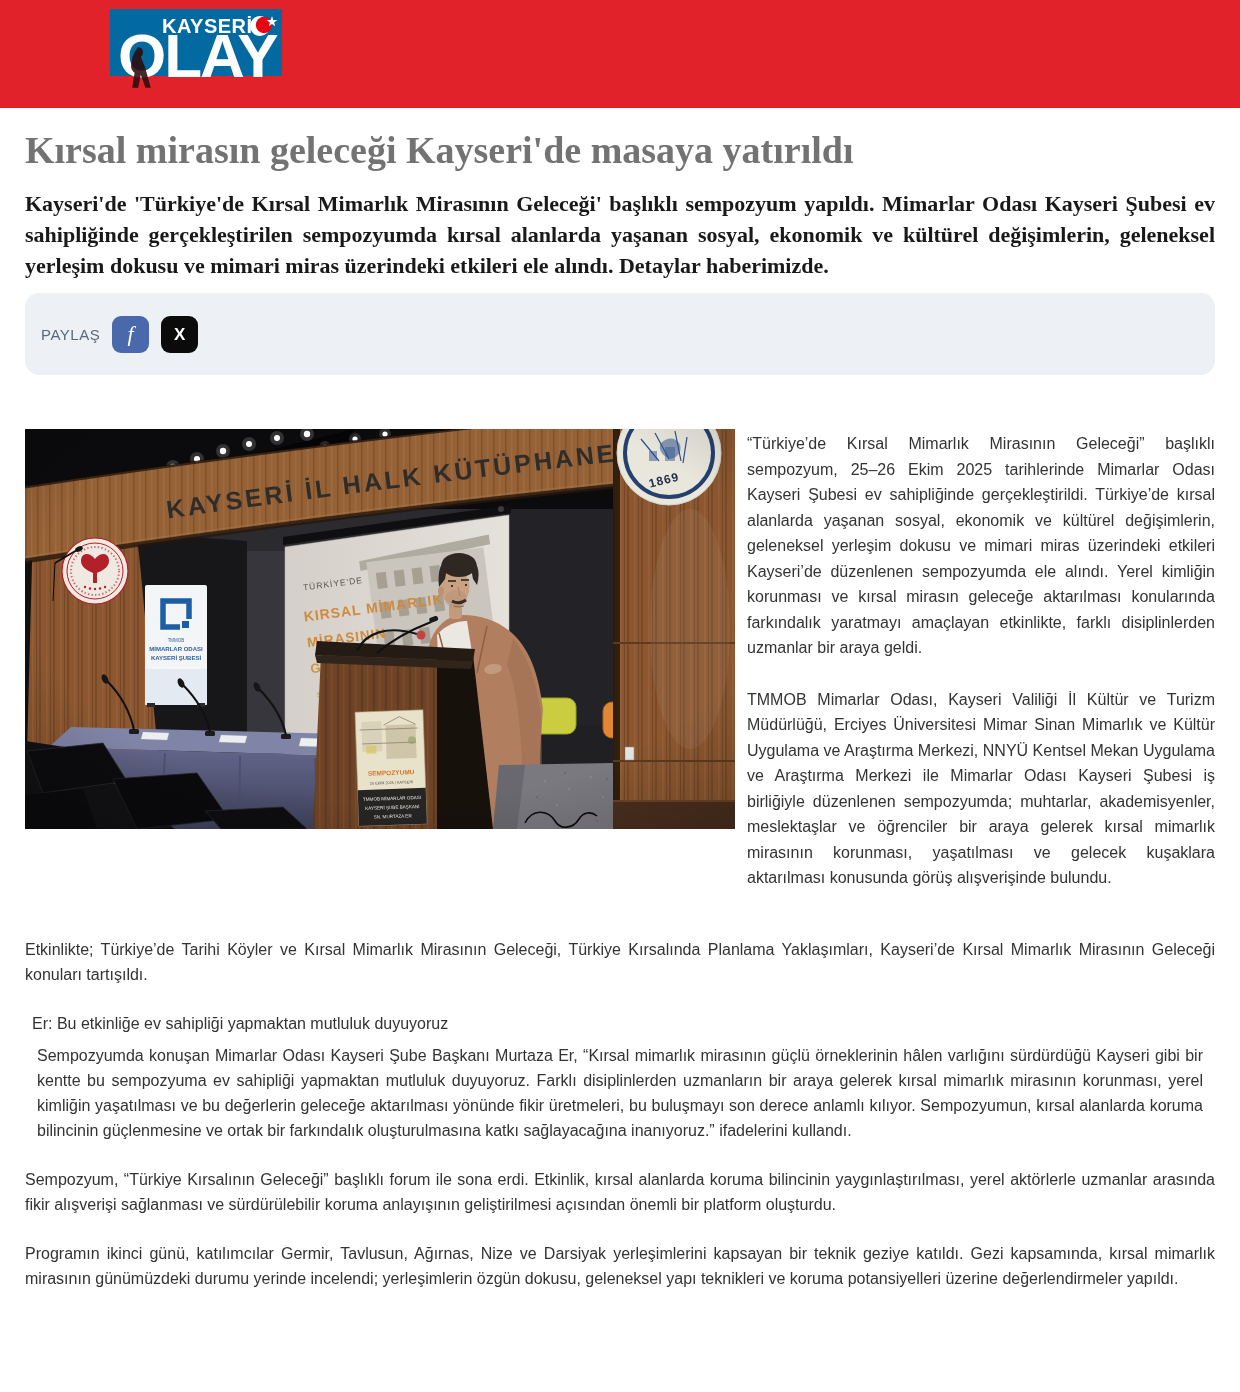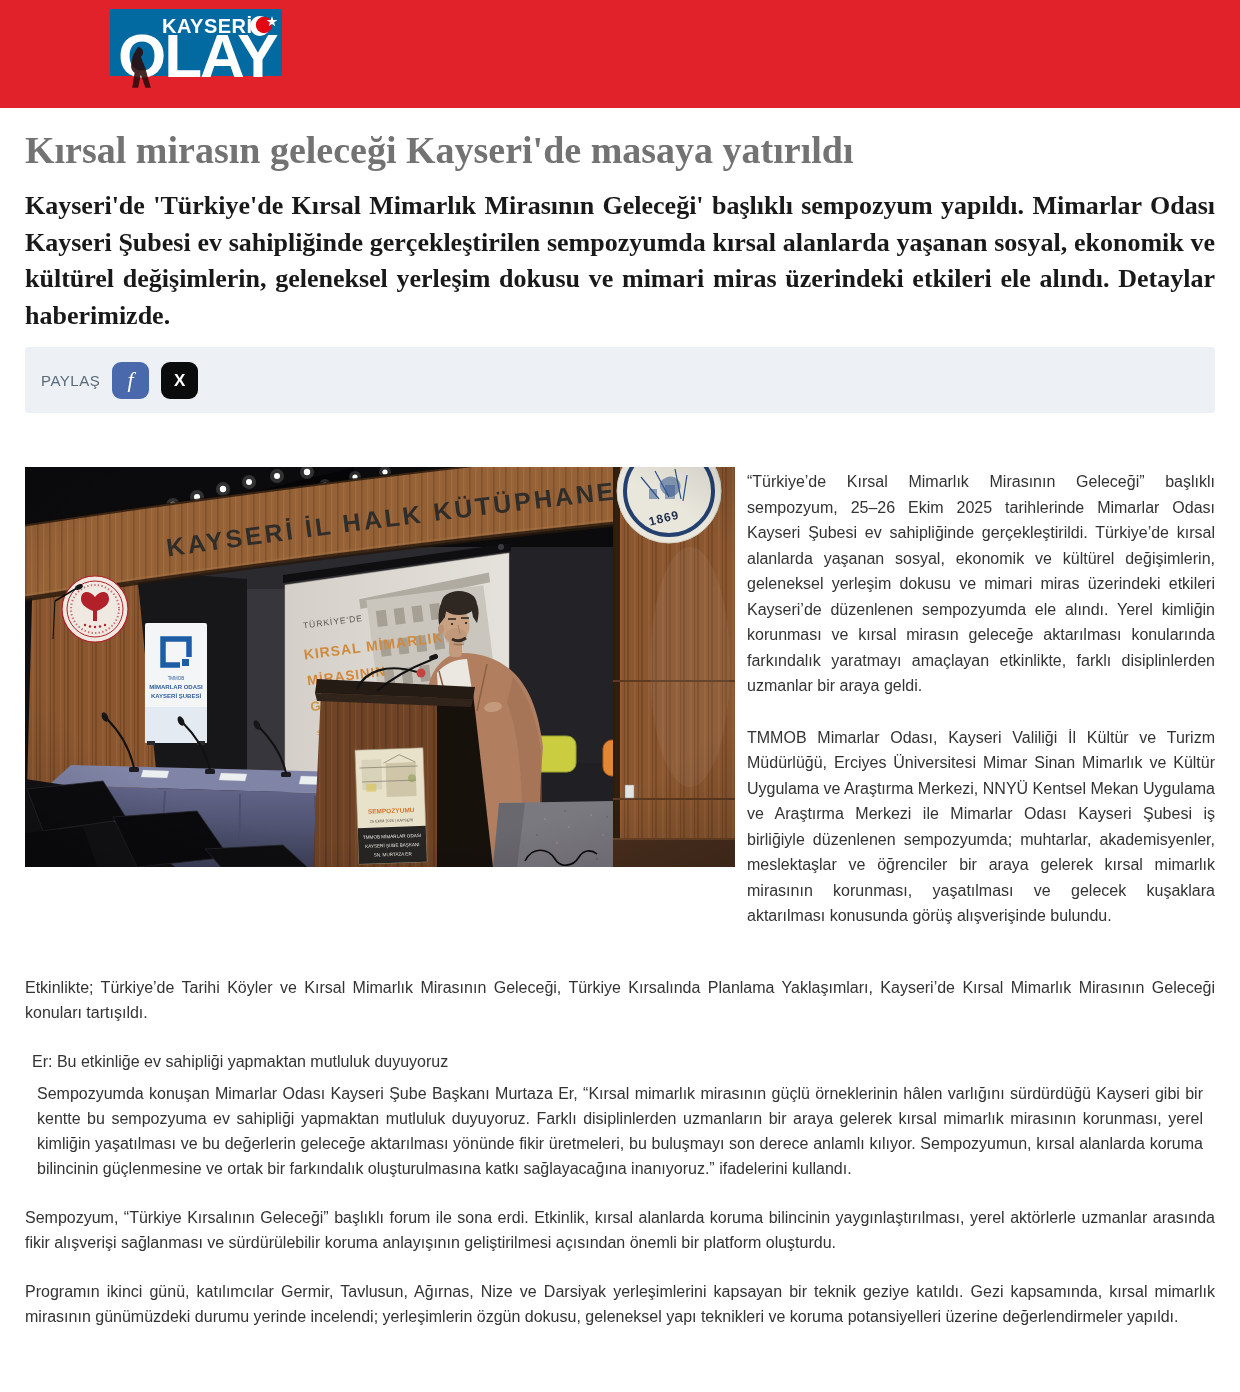--- a/index.html
+++ b/index.html
@@ -7,23 +7,23 @@
   
   .masthead{height:108px;background:#e2222a;position:relative;}
   .logo-box{position:absolute;left:110px;top:9px;width:172px;height:67px;background:#0369a1;}
   .logo-top{position:absolute;left:52px;top:6px;color:#fff;font-weight:800;font-size:20px;letter-spacing:.5px;font-family:"Liberation Sans",sans-serif;}
   .logo-main{position:absolute;left:8px;top:16px;color:#fff;font-weight:800;font-size:62px;line-height:1;letter-spacing:-2px;font-family:"Liberation Sans",sans-serif;}
   .logo-crescent{position:absolute;left:138px;top:3px;}
   .logo-fig{position:absolute;left:15px;top:36px;}
   
   .title{margin:20px 25px 0;font-family:"Liberation Serif",serif;font-weight:700;font-size:38px;line-height:1.2;color:#737373;}
   
-  .lead{margin:14px 25px 0;font-family:"Liberation Serif",serif;font-weight:700;font-size:26px;line-height:1.42;color:#191919;text-align:justify;}
-  
-  .sharebar{margin:12px 25px 0;background:#edf1f6;border-radius:3px;height:58px;display:flex;align-items:center;padding:4px 16px;}
+  .lead{margin:14px 25px 0;font-family:"Liberation Serif",serif;font-weight:700;font-size:22px;line-height:1.42;color:#191919;text-align:justify;}
+  
+  .sharebar{margin:12px 25px 0;background:#edf1f6;border-radius:14px;height:58px;display:flex;align-items:center;padding:12px 16px;}
   .share-label{color:#5a6a7a;font-size:15px;letter-spacing:.5px;}
   .share-btn{width:37px;height:37px;border-radius:9px;display:flex;align-items:center;justify-content:center;margin-left:12px;cursor:pointer;border:none;}
   .fb{background:#4a69ad;}
   .xb{background:#0b0b0b;}
   .fb span{color:#fff;font-family:"Liberation Serif",serif;font-style:italic;font-size:22px;line-height:1;}
   .xb span{color:#fff;font-weight:700;font-size:17px;line-height:1;}
   .share-meta{margin-left:auto;text-align:right;color:#5d6977;font-size:14px;line-height:1.55;}
   
   .row{display:flex;gap:12px;margin:8px 25px 0;align-items:flex-start;}
   .photo-wrap{width:710px;flex:0 0 710px;margin-top:46px;}

